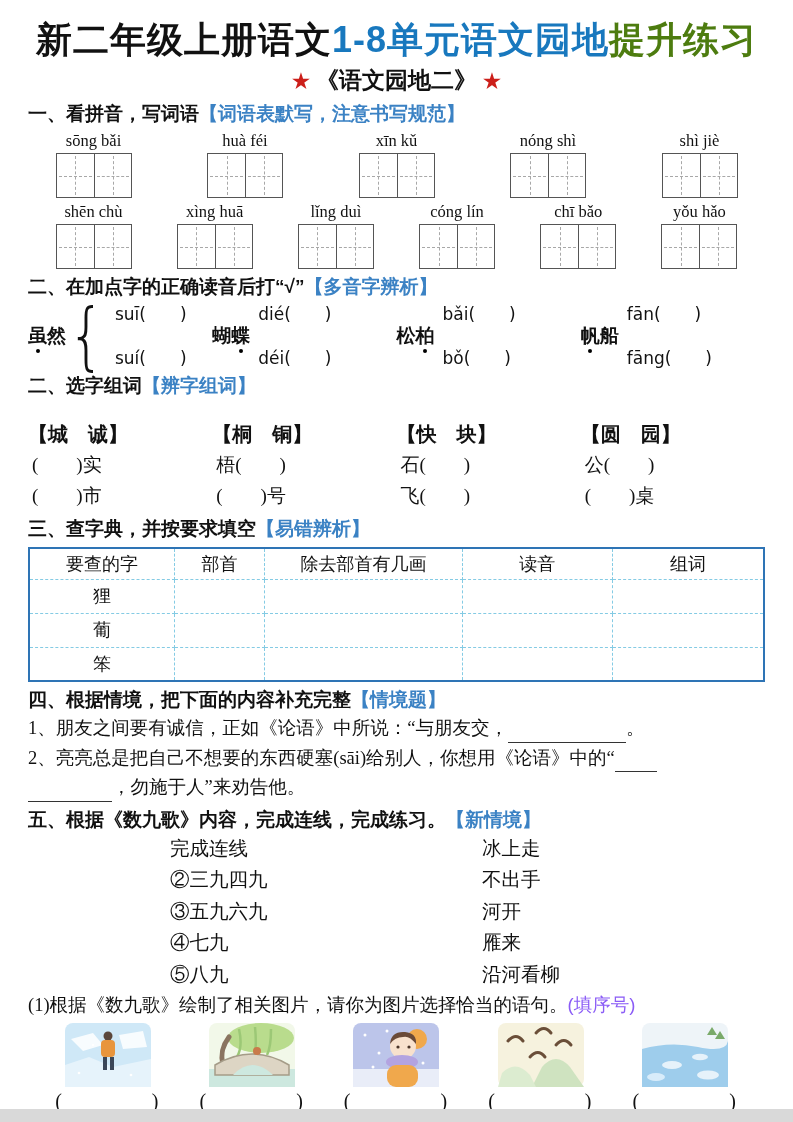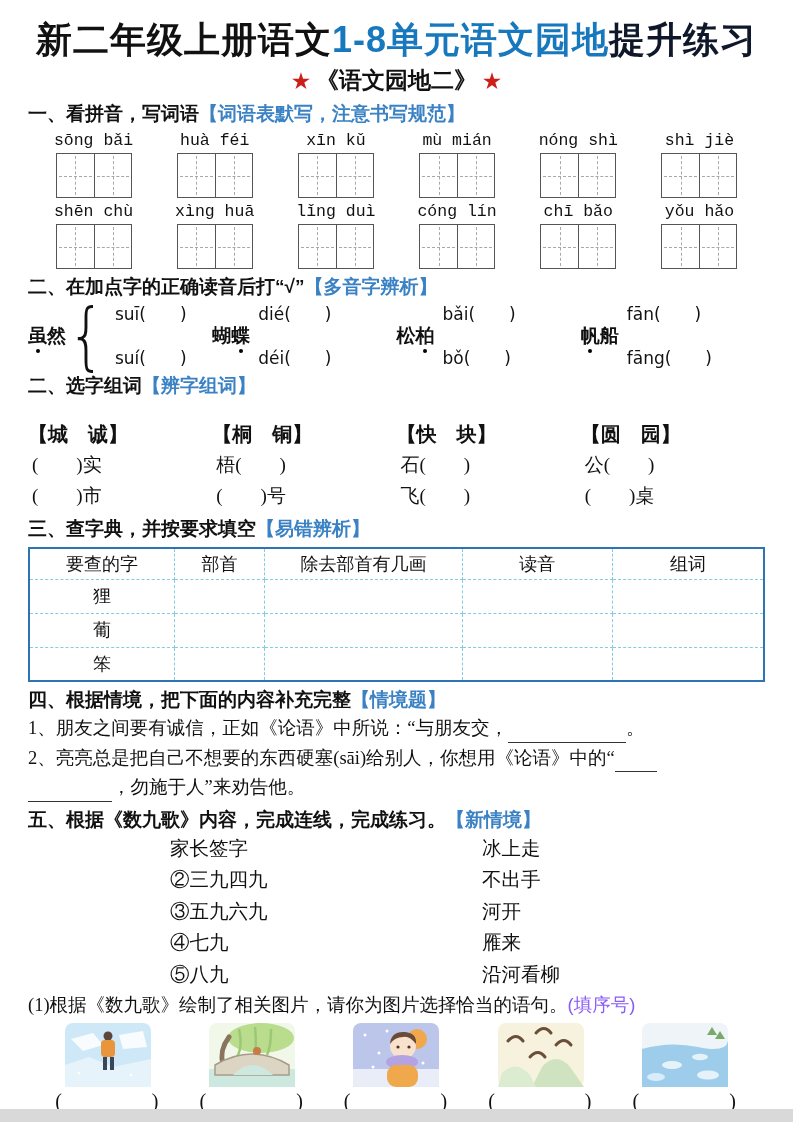--- a/index.html
+++ b/index.html
@@ -10,21 +10,21 @@
     font-family:"Liberation Serif", serif; color:#111;
   }
   .content { padding:16px 28px 0 28px; }
 
   
   .main-title {
     text-align:center; font-family:"Liberation Sans", sans-serif;
     font-weight:bold; font-size:36px; line-height:48px; letter-spacing:1px;
   }
   .t-blue { color:#1878be; }
-  .t-red  { color:#0f172a; }
+  .t-red  { color:#4d7c0f; }
   .subtitle {
     text-align:center; font-size:23px; font-weight:bold; line-height:30px; margin-top:2px;
   }
   .star { color:#cc1f1a; font-size:20px; padding:0 6px; }
 
   .info-row { display:flex; margin-top:8px; font-size:19px; font-weight:600; }
   .info-item { display:flex; align-items:flex-end; }
   .blank { display:inline-block; border-bottom:1.5px solid #333; height:20px; vertical-align:bottom; }
   .info-row .blank { margin-left:6px; }
   .ig1 { width:256px; } .ig2 { width:232px; }
@@ -34,21 +34,21 @@
   .sec-head {
     font-family:"Liberation Sans", sans-serif; font-weight:bold;
     font-size:19px; line-height:26px; margin-top:5px;
   }
   .tag { color:#3b82c4; }
   .tag-green { color:#8b5cf6; font-family:"Liberation Sans", sans-serif; font-weight:normal; }
 
   
   .py-row { display:flex; justify-content:space-between; padding:0 6px; margin-top:3px; }
   .py-col { display:flex; flex-direction:column; align-items:center; width:119px; }
-  .py-text { font-family:Liberation Mono, monospace; font-size:16.5px; line-height:21px; margin-bottom:2px; white-space:nowrap; }
+  .py-text { font-family:Liberation Serif, serif; font-size:16.5px; line-height:21px; margin-bottom:2px; white-space:nowrap; }
   .tzg { display:flex; border:1.5px solid #555; background:#fff; }
   .tzg-cell { width:37px; height:43px; position:relative; }
   .tzg-cell + .tzg-cell { border-left:1.5px solid #555; }
   .tzg-cell::before { content:""; position:absolute; left:50%; top:2px; bottom:2px; border-left:1px dashed #a8a8a8; }
   .tzg-cell::after  { content:""; position:absolute; top:50%; left:2px; right:2px; border-top:1px dashed #a8a8a8; }
 
   
   .dy-row { display:flex; margin-top:4px; padding-left:0; }
   .dy-group { display:flex; align-items:center; flex:1; }
   .dy-word { font-size:19px; font-weight:600; white-space:nowrap; }
@@ -116,27 +116,20 @@
       </div>
       <div class="py-col">
         <div class="py-text">huà féi</div>
         <div class="tzg">
             <div class="tzg-cell"></div>
             <div class="tzg-cell"></div>
           </div>
       </div>
       <div class="py-col">
         <div class="py-text">xīn kǔ</div>
-        <div class="tzg">
-            <div class="tzg-cell"></div>
-            <div class="tzg-cell"></div>
-          </div>
-      </div>
-      <div class="py-col">
-        <div class="py-text">mù mián</div>
         <div class="tzg">
             <div class="tzg-cell"></div>
             <div class="tzg-cell"></div>
           </div>
       </div>
       <div class="py-col">
         <div class="py-text">nóng shì</div>
         <div class="tzg">
             <div class="tzg-cell"></div>
             <div class="tzg-cell"></div>
@@ -307,21 +300,21 @@
     </div>
     <div class="para">
       <span class="blank" style="width:84px;"></span><span>，勿施于人”来劝告他。</span>
     </div>
 
     <div class="sec-head">
       <span>五、根据《数九歌》内容，完成连线，完成练习。</span><span class="tag">【新情境】</span>
     </div>
 
     <div class="match-row">
-      <span class="match-left">家长签字</span>
+      <span class="match-left">完成连线</span>
       <span class="match-right">冰上走</span>
     </div>
     <div class="match-row">
       <span class="match-left">②三九四九</span>
       <span class="match-right">不出手</span>
     </div>
     <div class="match-row">
       <span class="match-left">③五九六九</span>
       <span class="match-right">河开</span>
     </div>

